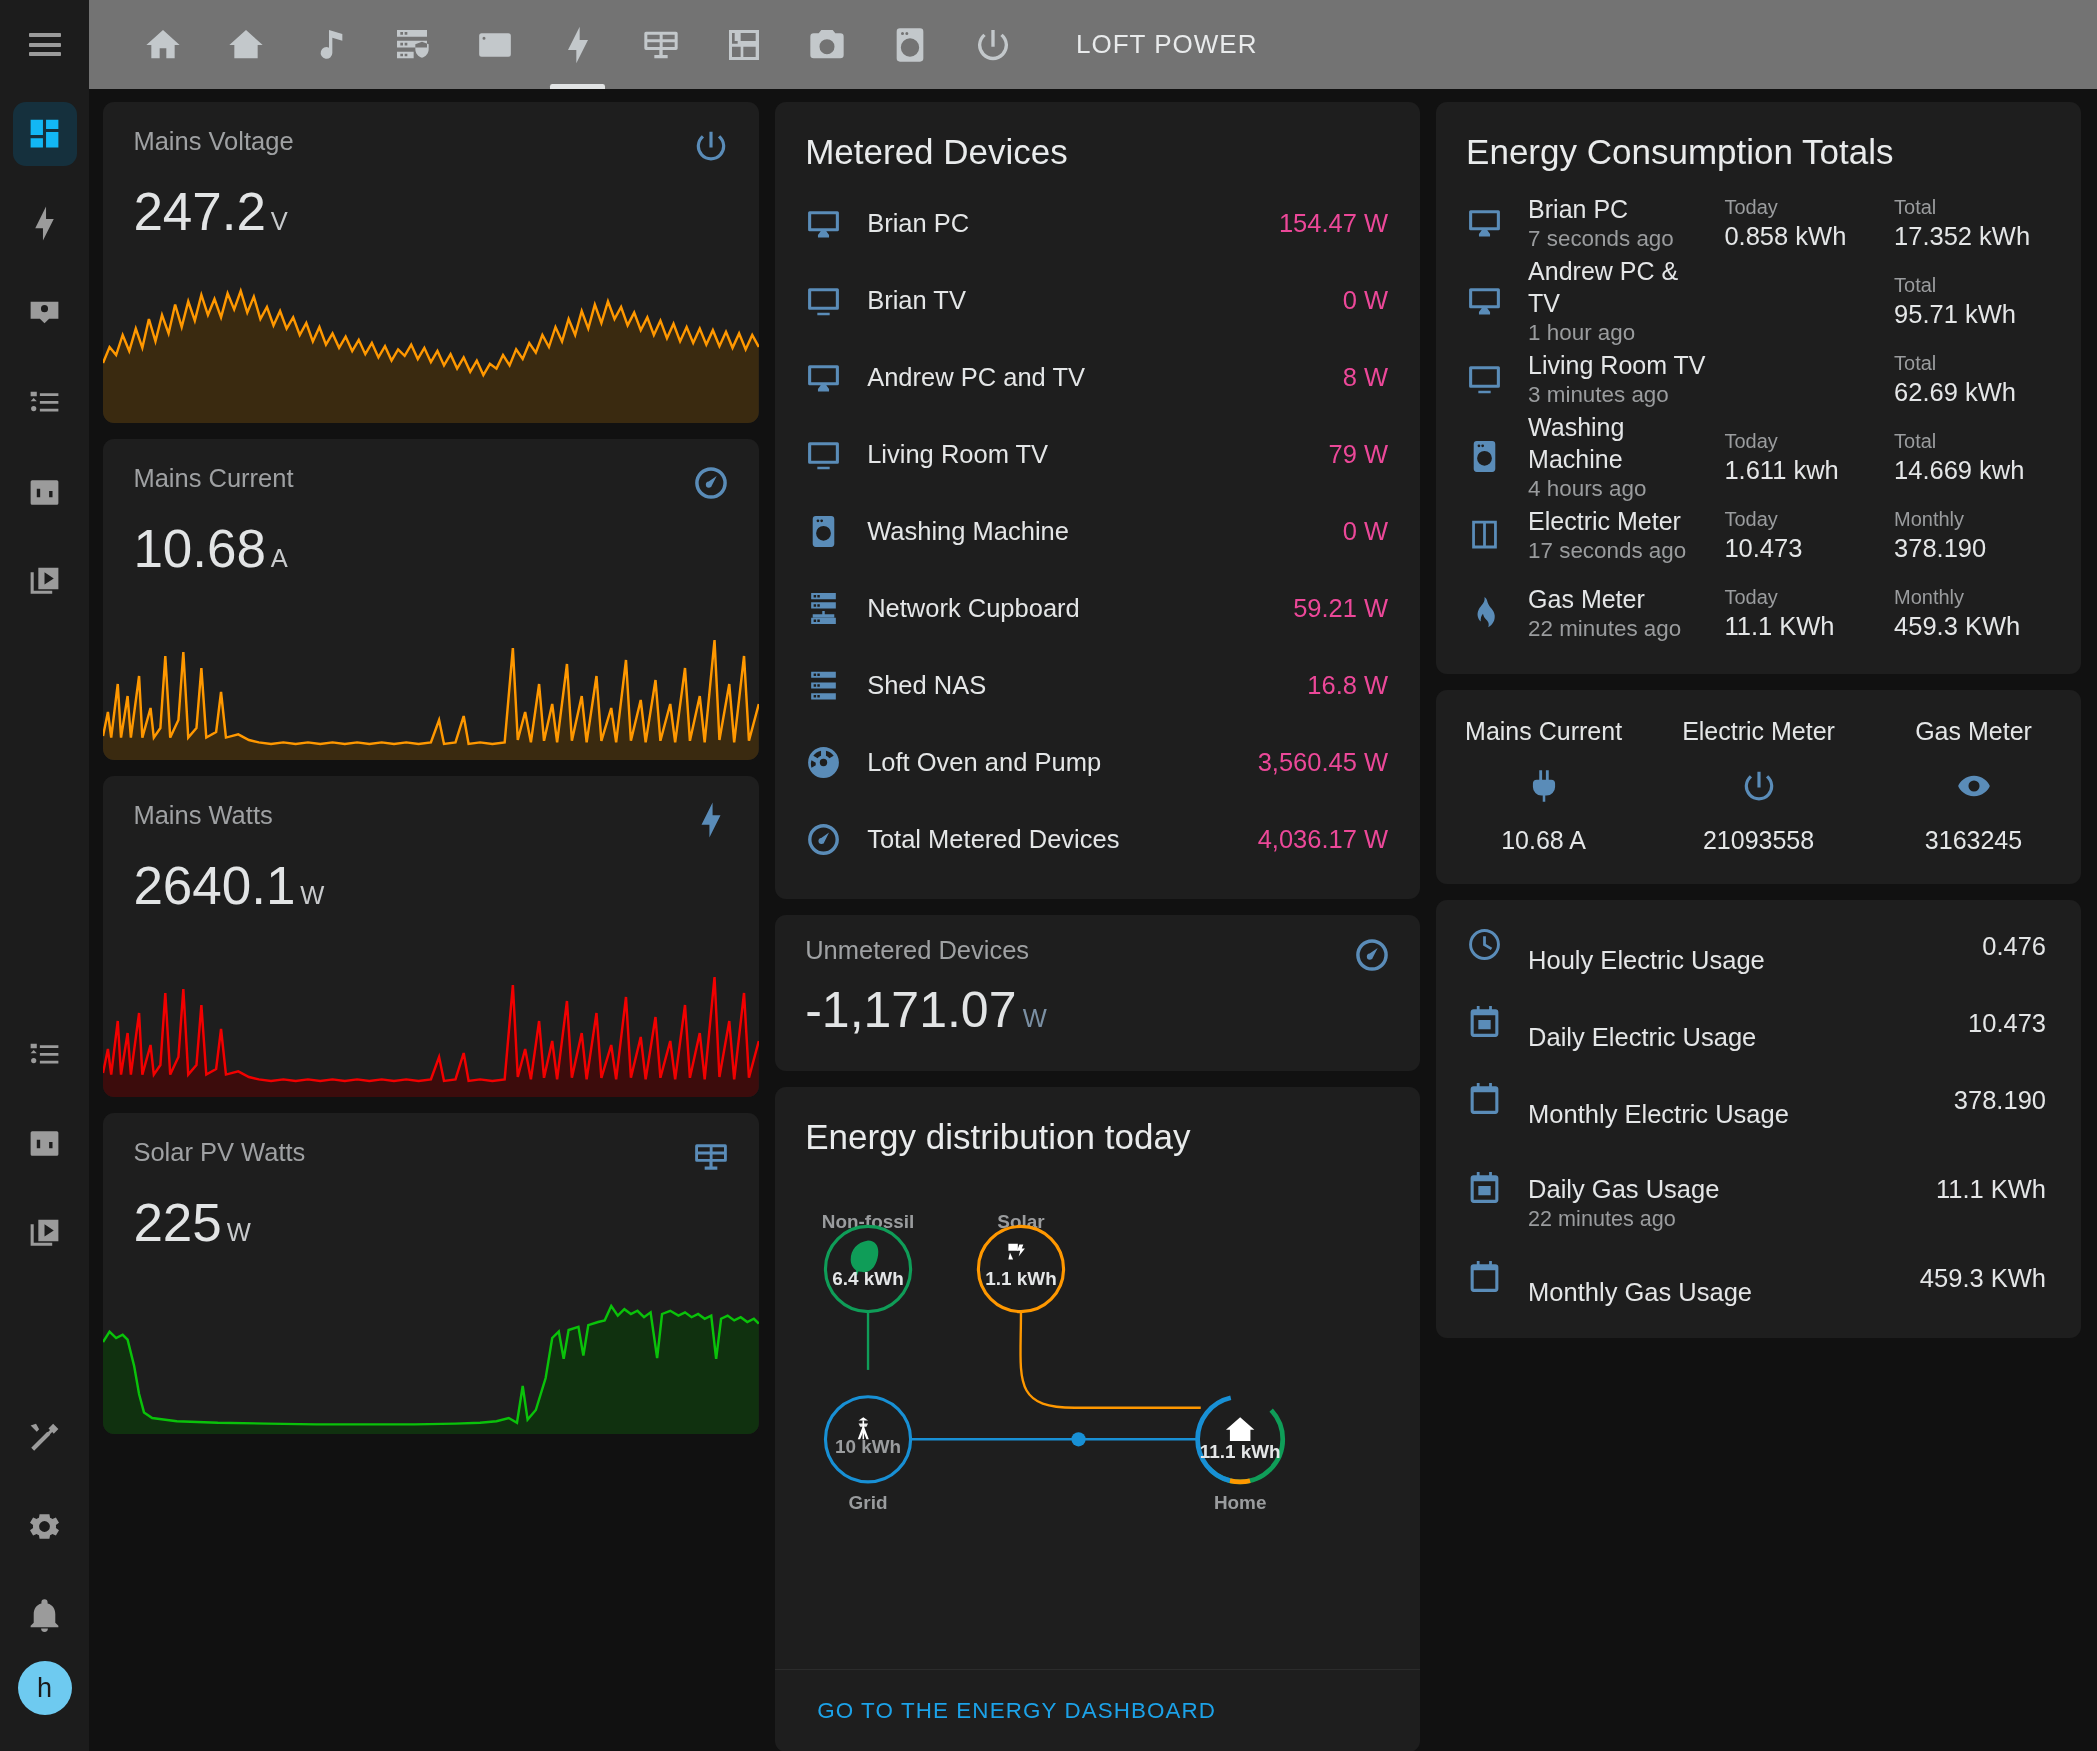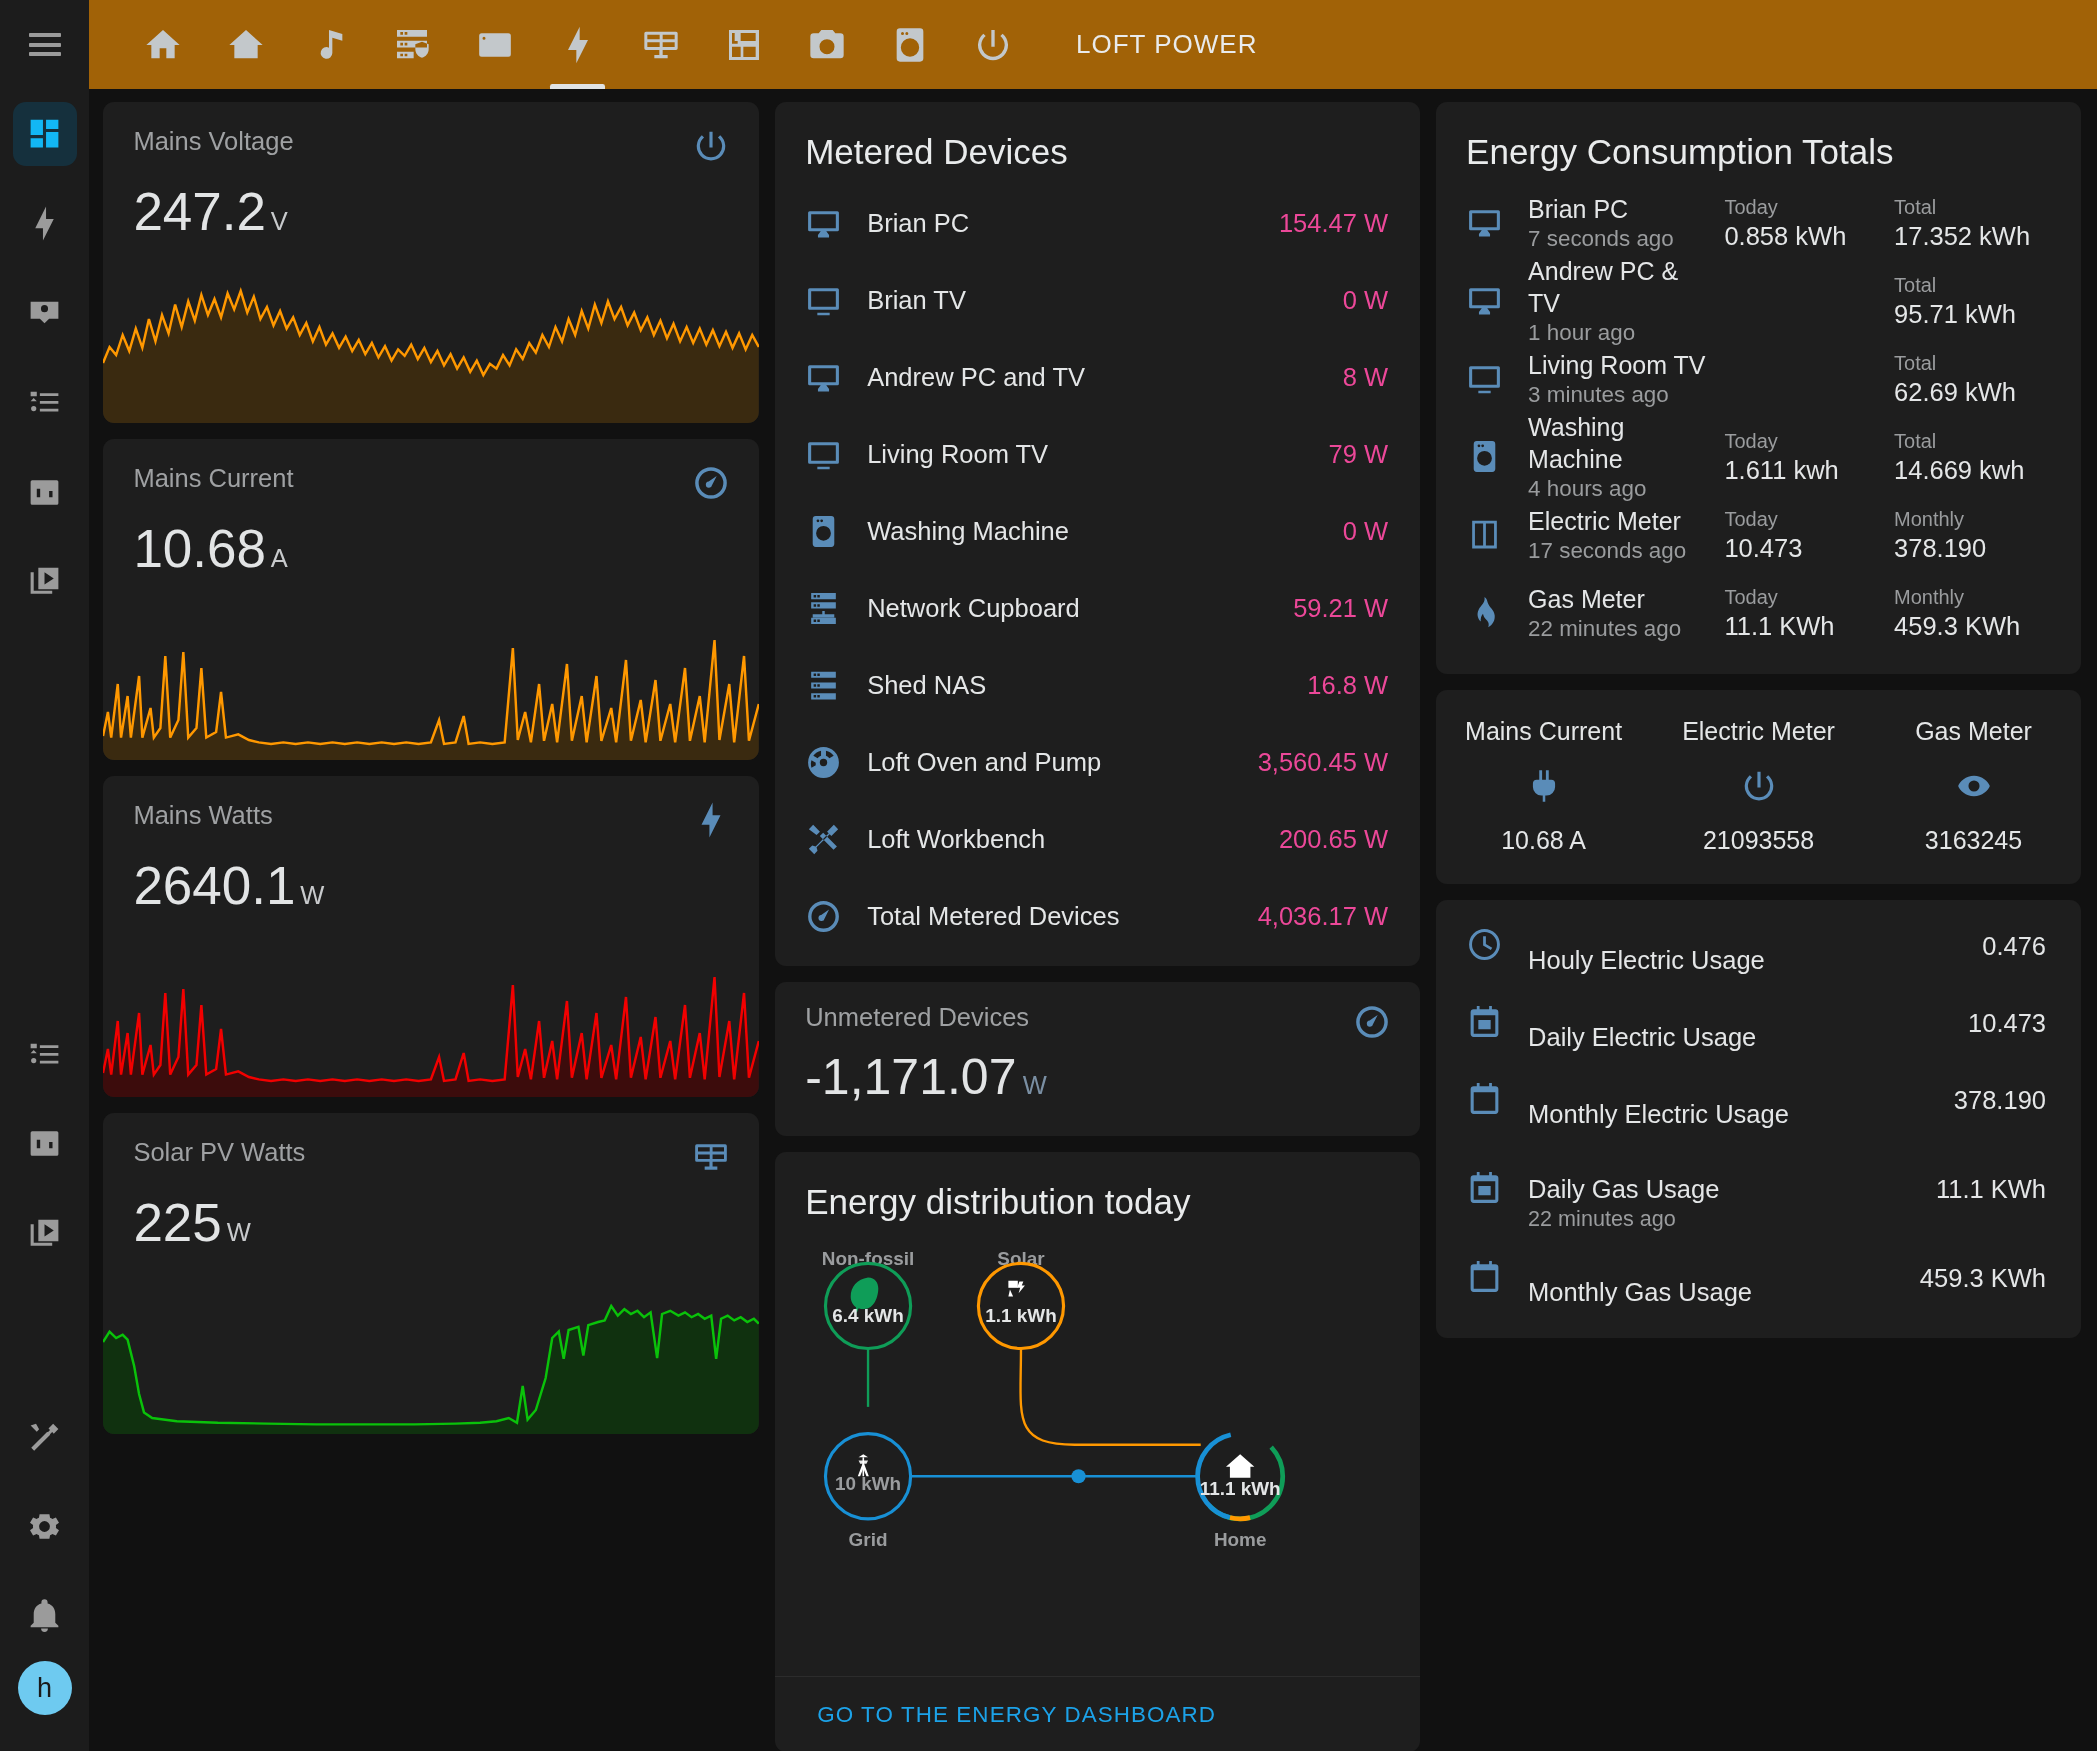--- a/index.html
+++ b/index.html
@@ -44,21 +44,21 @@
     background: #6ecaf0; color: #1a1a1a;
     display: flex; align-items: center; justify-content: center;
     font-size: 27px; margin-bottom: 37px;
   }
 
   
   #main { flex: 1 1 auto; height: 1752px; display: flex; flex-direction: column; min-width:0; }
 
   
   #topbar {
-    height: 89px; background: #a16207;
+    height: 89px; background: #737373;
     display: flex; align-items: center;
     padding-left: 32px; flex: 0 0 89px;
     position: relative;
   }
   .tab {
     width: 83px; height: 89px;
     display: flex; align-items: center; justify-content: center;
     color: #c3c8cb; position: relative;
   }
   .tab svg { width: 40px; height: 40px; fill: currentColor; }
@@ -478,29 +478,20 @@
               <svg viewBox="0 0 24 24">
                 <path d="M12 2a10 10 0 1 0 0 20 10 10 0 0 0 0-20Zm0 7.6a2.4 2.4 0 1 1 0 4.8 2.4 2.4 0 0 1 0-4.8Zm-1.6-5.2v3.2c-.9.3-1.7.9-2.2 1.7L5.4 7.7a8 8 0 0 1 5-3.3Zm3.2 0a8 8 0 0 1 5 3.3l-2.8 1.6a4.5 4.5 0 0 0-2.2-1.7V4.4ZM4.2 10.6l2.8 1.6a4.5 4.5 0 0 0 0 1.6l-2.8 1.6a8 8 0 0 1 0-4.8Z"></path>
               </svg>
             </span>
           <span class="ent-name">Loft Oven and Pump</span>
           <span class="ent-val">3,560.45 W</span>
         </div>
         <div class="ent-row">
           <span class="ent-ico">
               <svg viewBox="0 0 24 24">
-                <path d="M2.5 5.3 5.3 2.5l4.4 4.4-2.2 2.2L2.5 5.3Zm16 13.4L9.6 9.8l2.2-2.2 8.9 8.9-2.2 2.2ZM21.5 5.3 18.7 2.5l-4.4 4.4 1.1 1.1-8.5 8.5-2.2-.6L2.5 18l3.5 3.5 2.1-2.2-.6-2.2 8.5-8.5 1.1 1.1 4.4-4.4Z"></path>
-              </svg>
-            </span>
-          <span class="ent-name">Loft Workbench</span>
-          <span class="ent-val">200.65 W</span>
-        </div>
-        <div class="ent-row">
-          <span class="ent-ico">
-              <svg viewBox="0 0 24 24">
                 <path d="M12 2a10 10 0 1 0 0 20 10 10 0 0 0 0-20Zm0 2.2a7.8 7.8 0 0 1 0 15.6 7.8 7.8 0 0 1 0-15.6Zm3.6 3.3-5.1 3.5a2 2 0 1 0 2.2 2.3l2.9-5.8Z"></path>
               </svg>
             </span>
           <span class="ent-name">Total Metered Devices</span>
           <span class="ent-val">4,036.17 W</span>
         </div>
       </div>
 
       <div class="card big-card">
         <div class="big-head">

